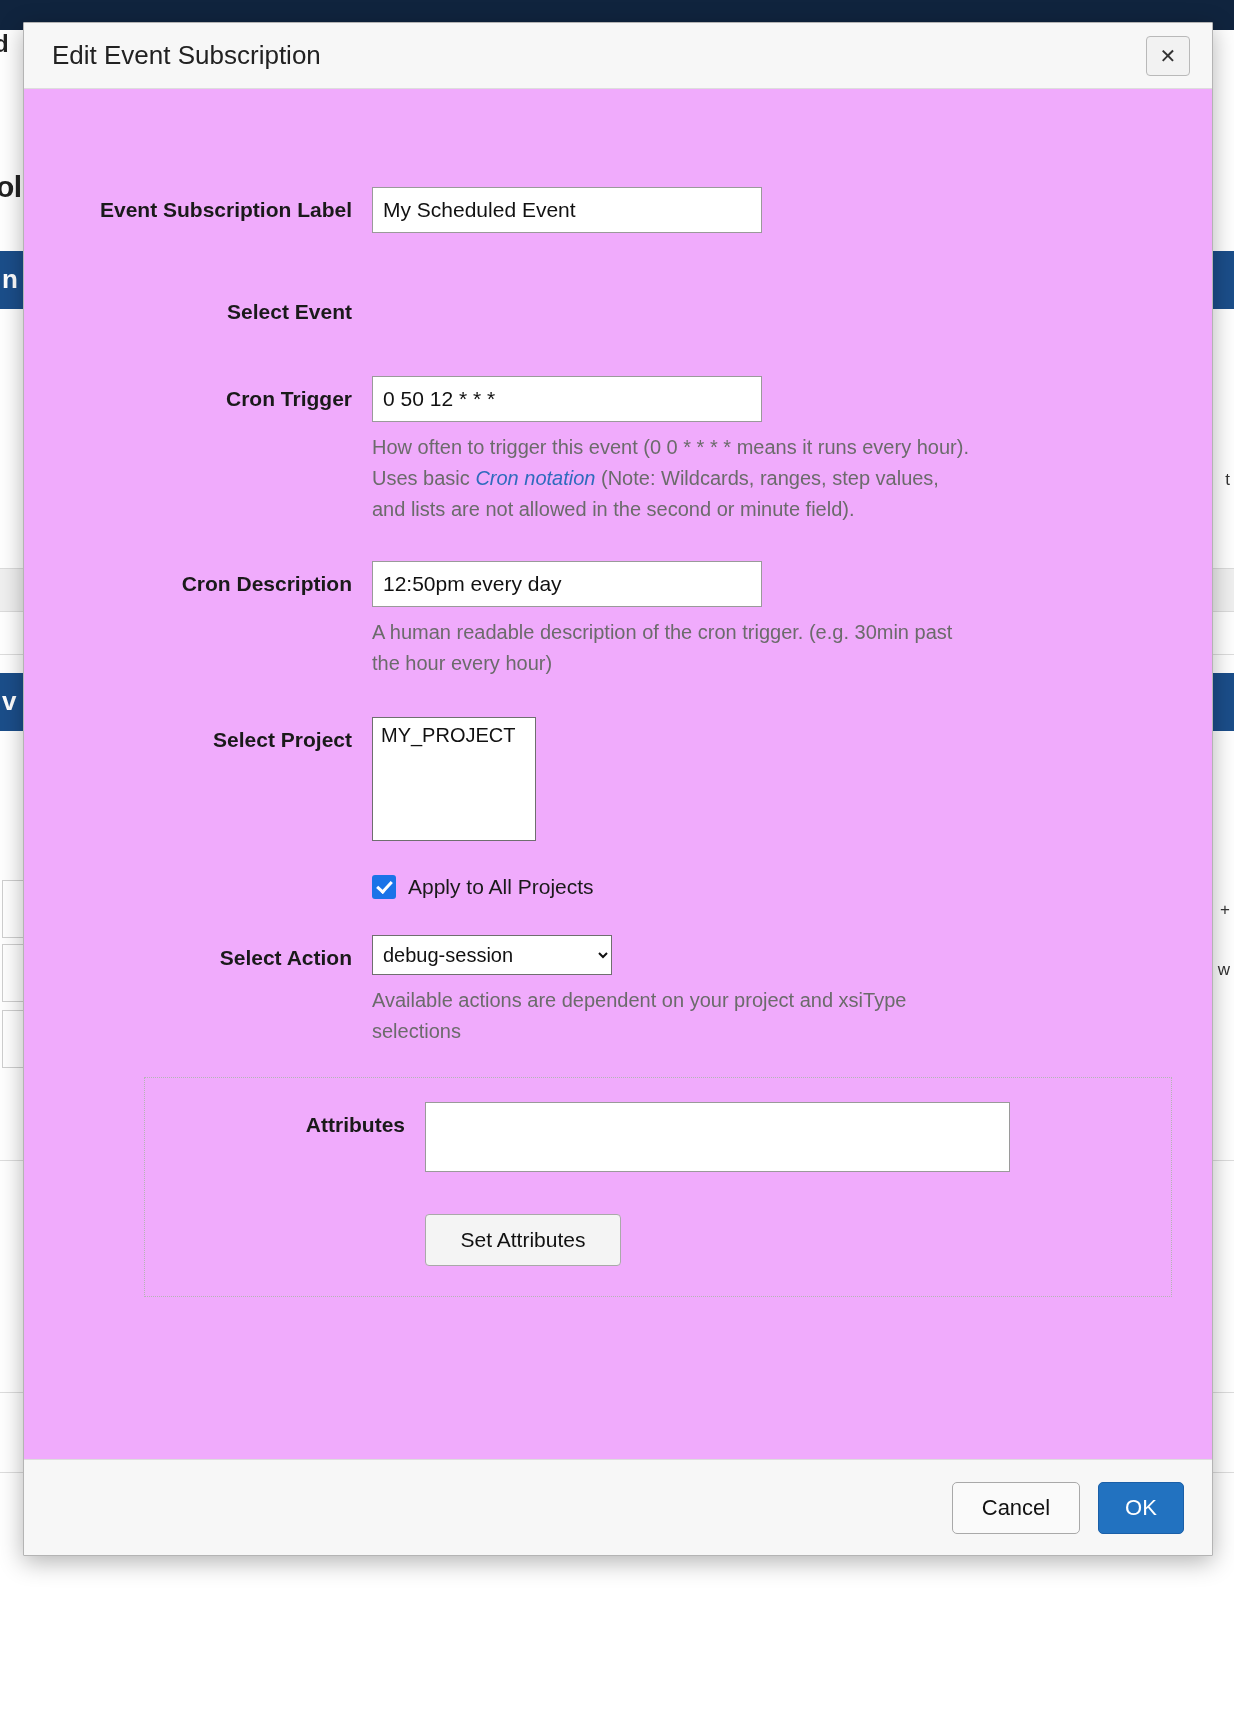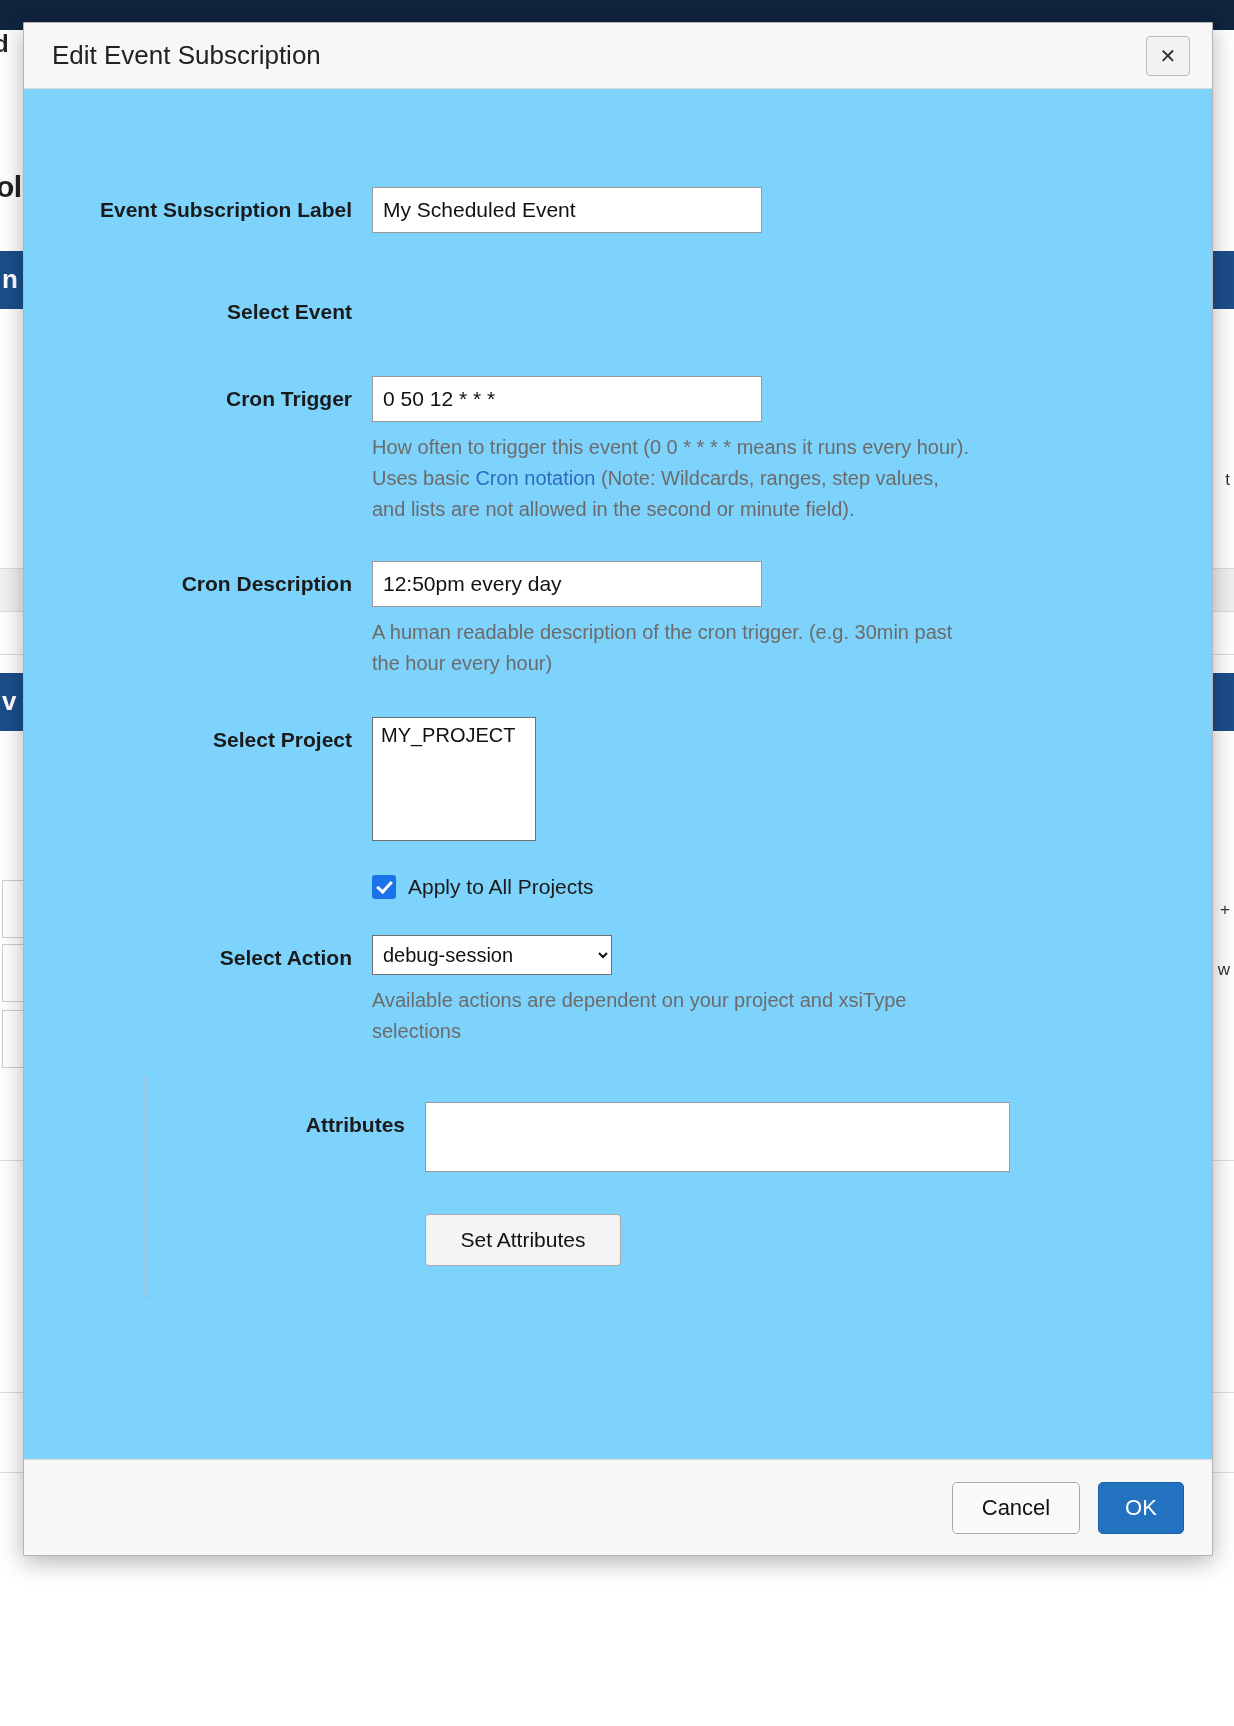--- a/index.html
+++ b/index.html
@@ -133,21 +133,21 @@
     color: #333;
     cursor: pointer;
     box-sizing: border-box;
   }
 
   .modal-body {
     flex: 1 1 auto;
     overflow: hidden;
     padding: 0;
     position: relative;
-    background: #7dd3fc;
+    background: #f0abfc;
   }
   .form {
     padding: 98px 0 0 0;
   }
   .form-row {
     display: flex;
     align-items: flex-start;
     margin-bottom: 0;
   }
   .label-col {
@@ -190,20 +190,21 @@
   .help-text {
     font-size: 20px;
     color: #6b6b6b;
     line-height: 1.55;
     max-width: 600px;
     margin-top: 10px;
   }
   .help-text a {
     color: #2f6bbd;
     text-decoration: none;
+    font-style: italic;
   }
   .listbox {
     width: 164px;
     height: 124px;
     border: 1px solid #6f6f6f;
     background: #ffffff;
     font-size: 20px;
     padding: 6px 8px;
     box-sizing: border-box;
     color: #111;

